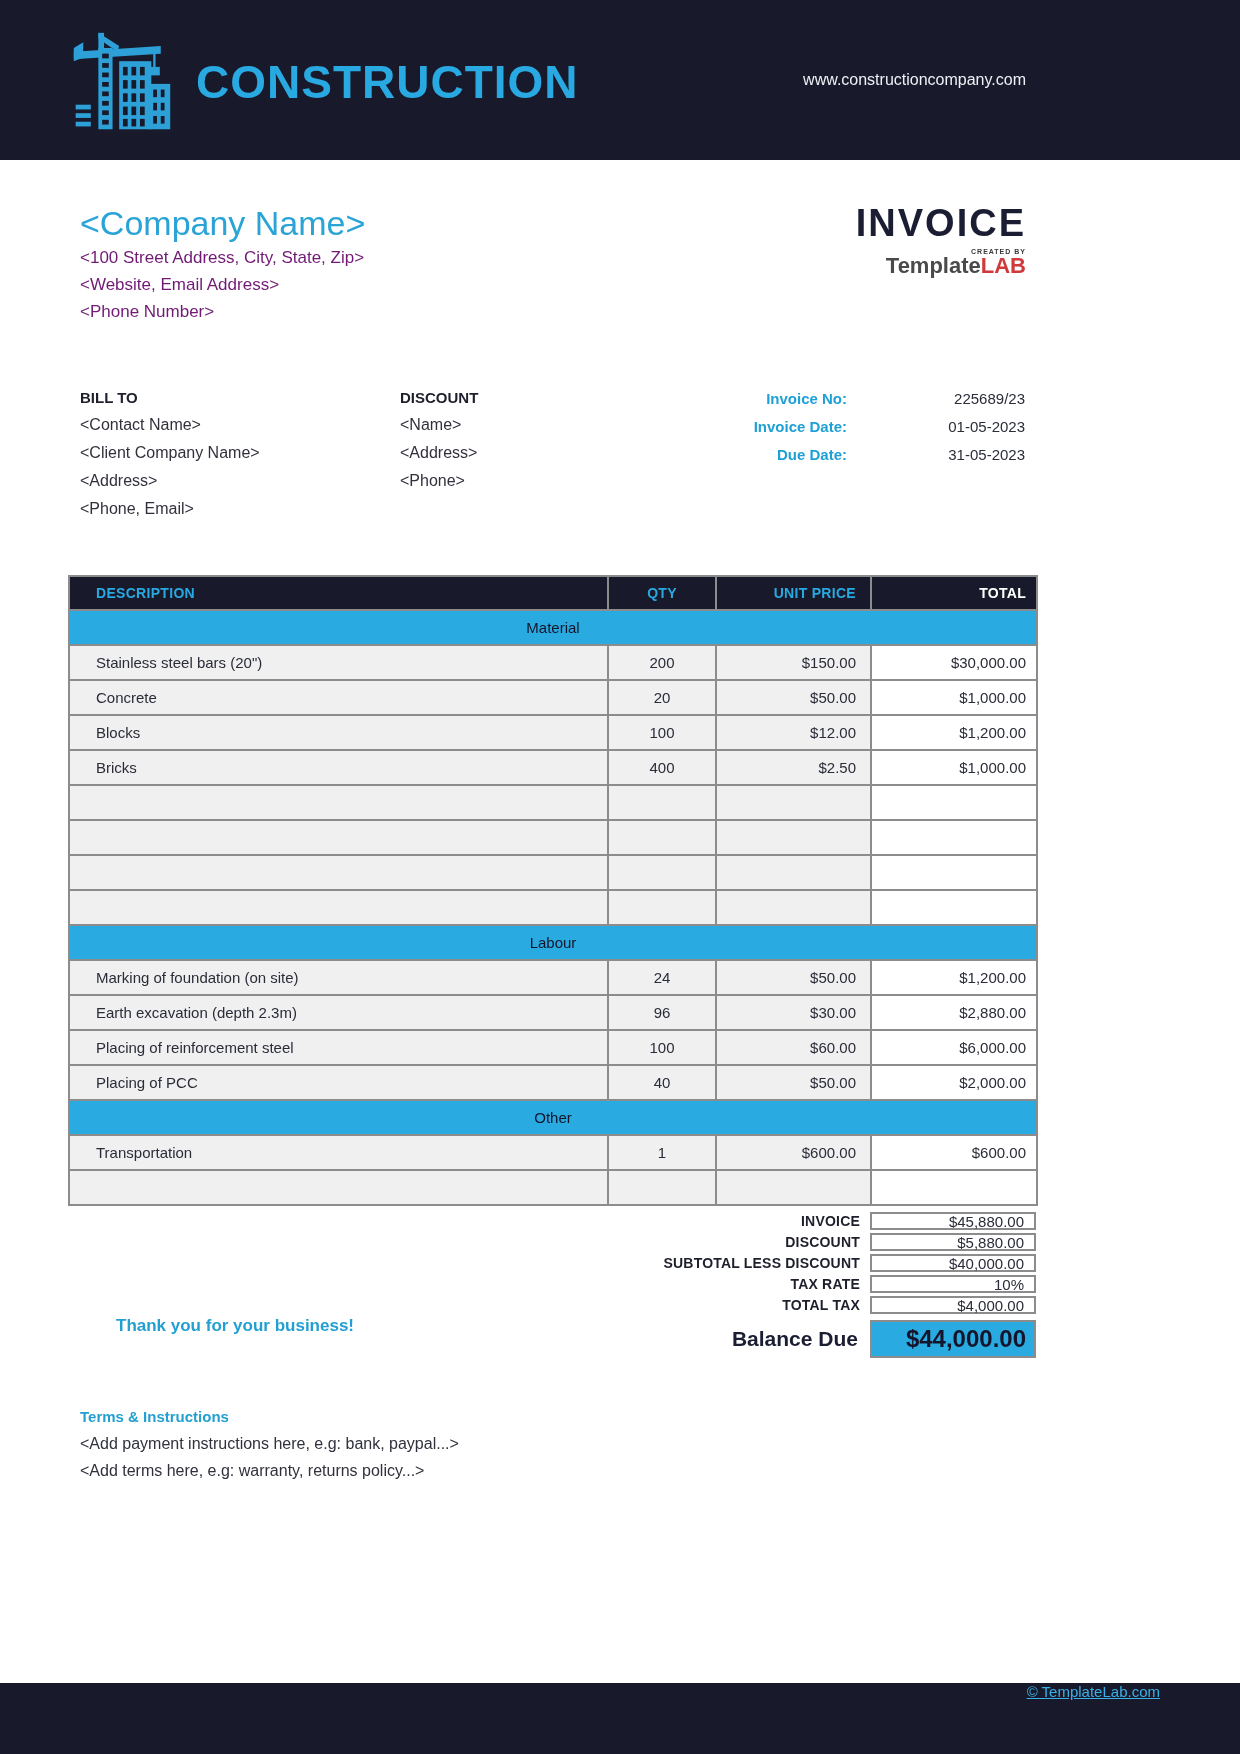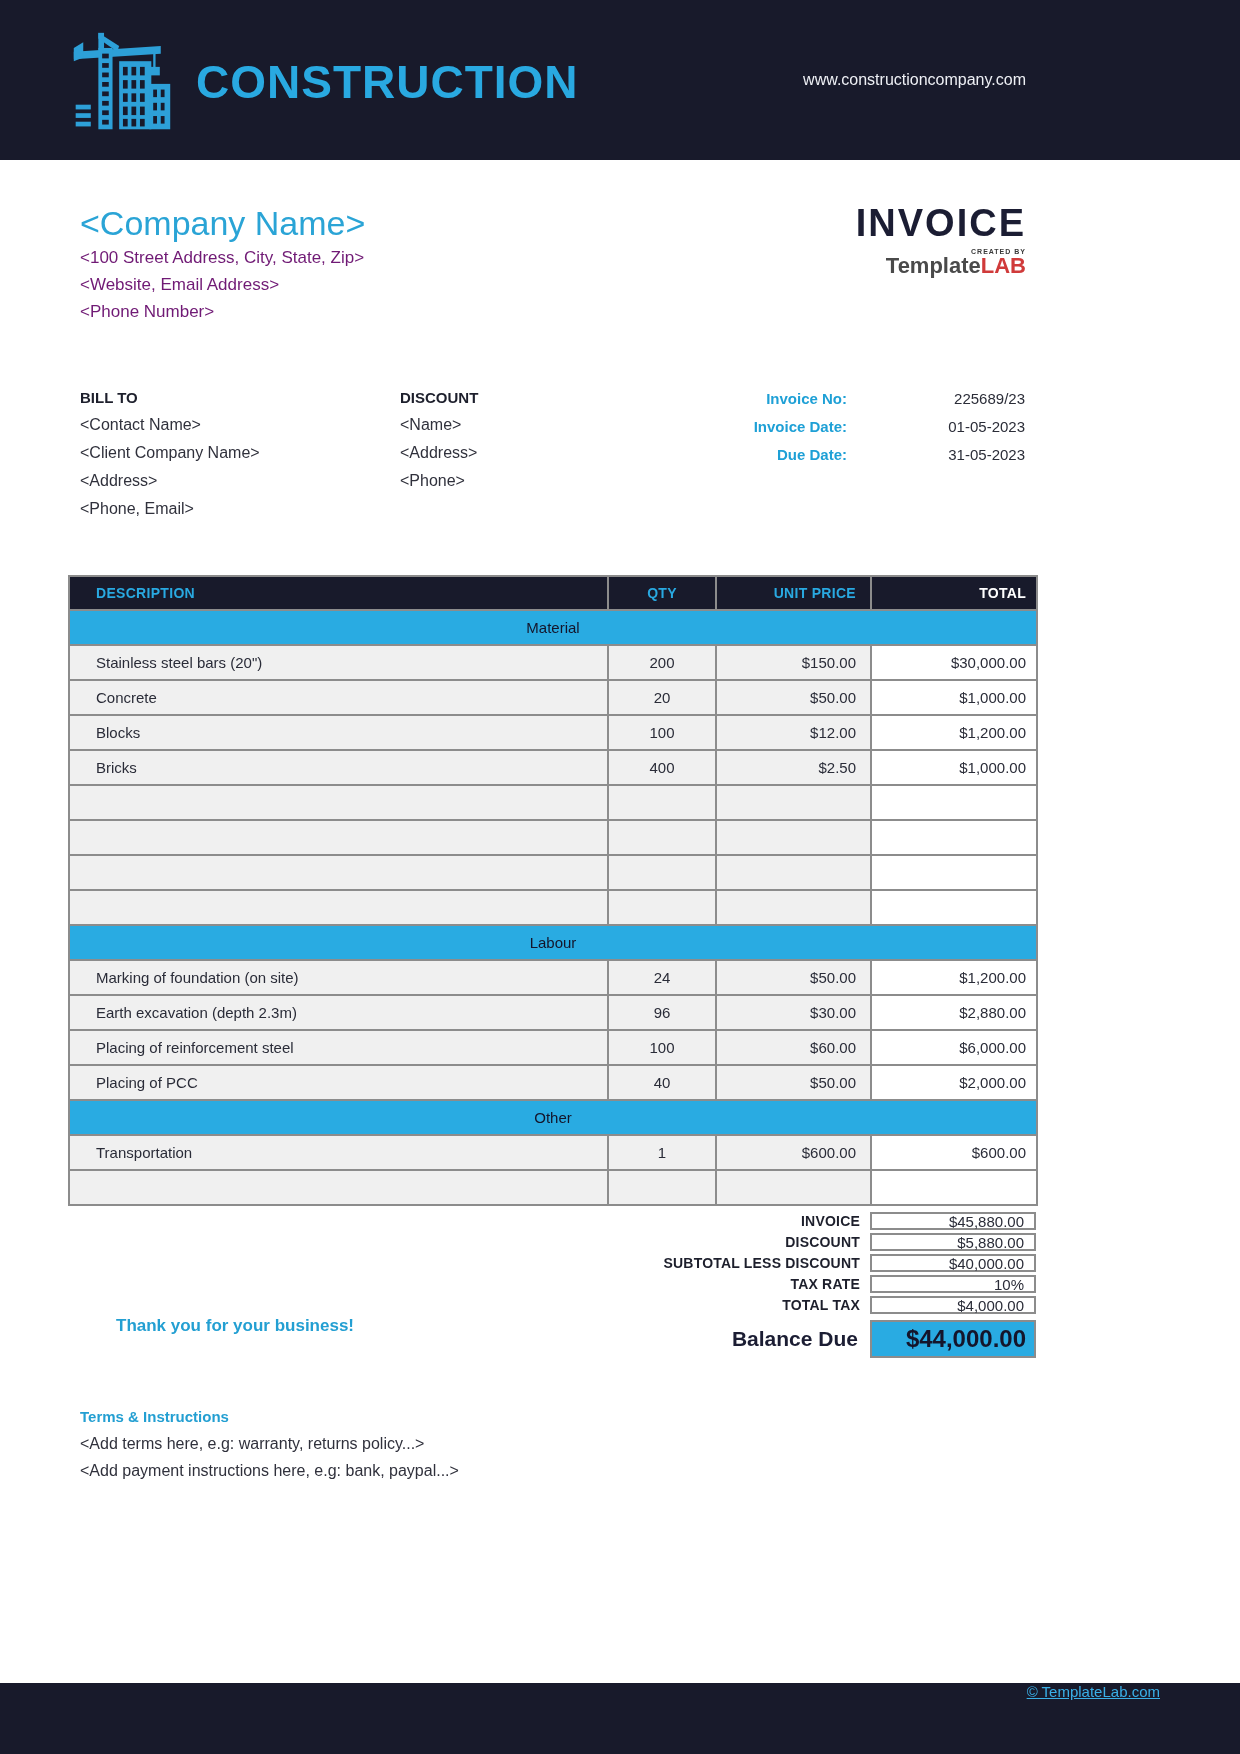--- a/index.html
+++ b/index.html
@@ -352,19 +352,19 @@
     </div>
   <div class="balance-row">
     <span class="balance-label">Balance Due</span>
     <div class="balance-box">$44,000.00</div>
   </div>
   <div class="thank-you">Thank you for your business!</div>
 </div>
 
 <div class="terms">
   <div class="terms-heading">Terms &amp; Instructions</div>
+  <div class="terms-line">&lt;Add payment instructions here, e.g: bank, paypal...&gt;</div>
   <div class="terms-line">&lt;Add terms here, e.g: warranty, returns policy...&gt;</div>
-  <div class="terms-line">&lt;Add payment instructions here, e.g: bank, paypal...&gt;</div>
 </div>
 
 <div class="footer-bar">
   <a class="footer-link">© TemplateLab.com</a>
 </div>
 
 </body></html>

